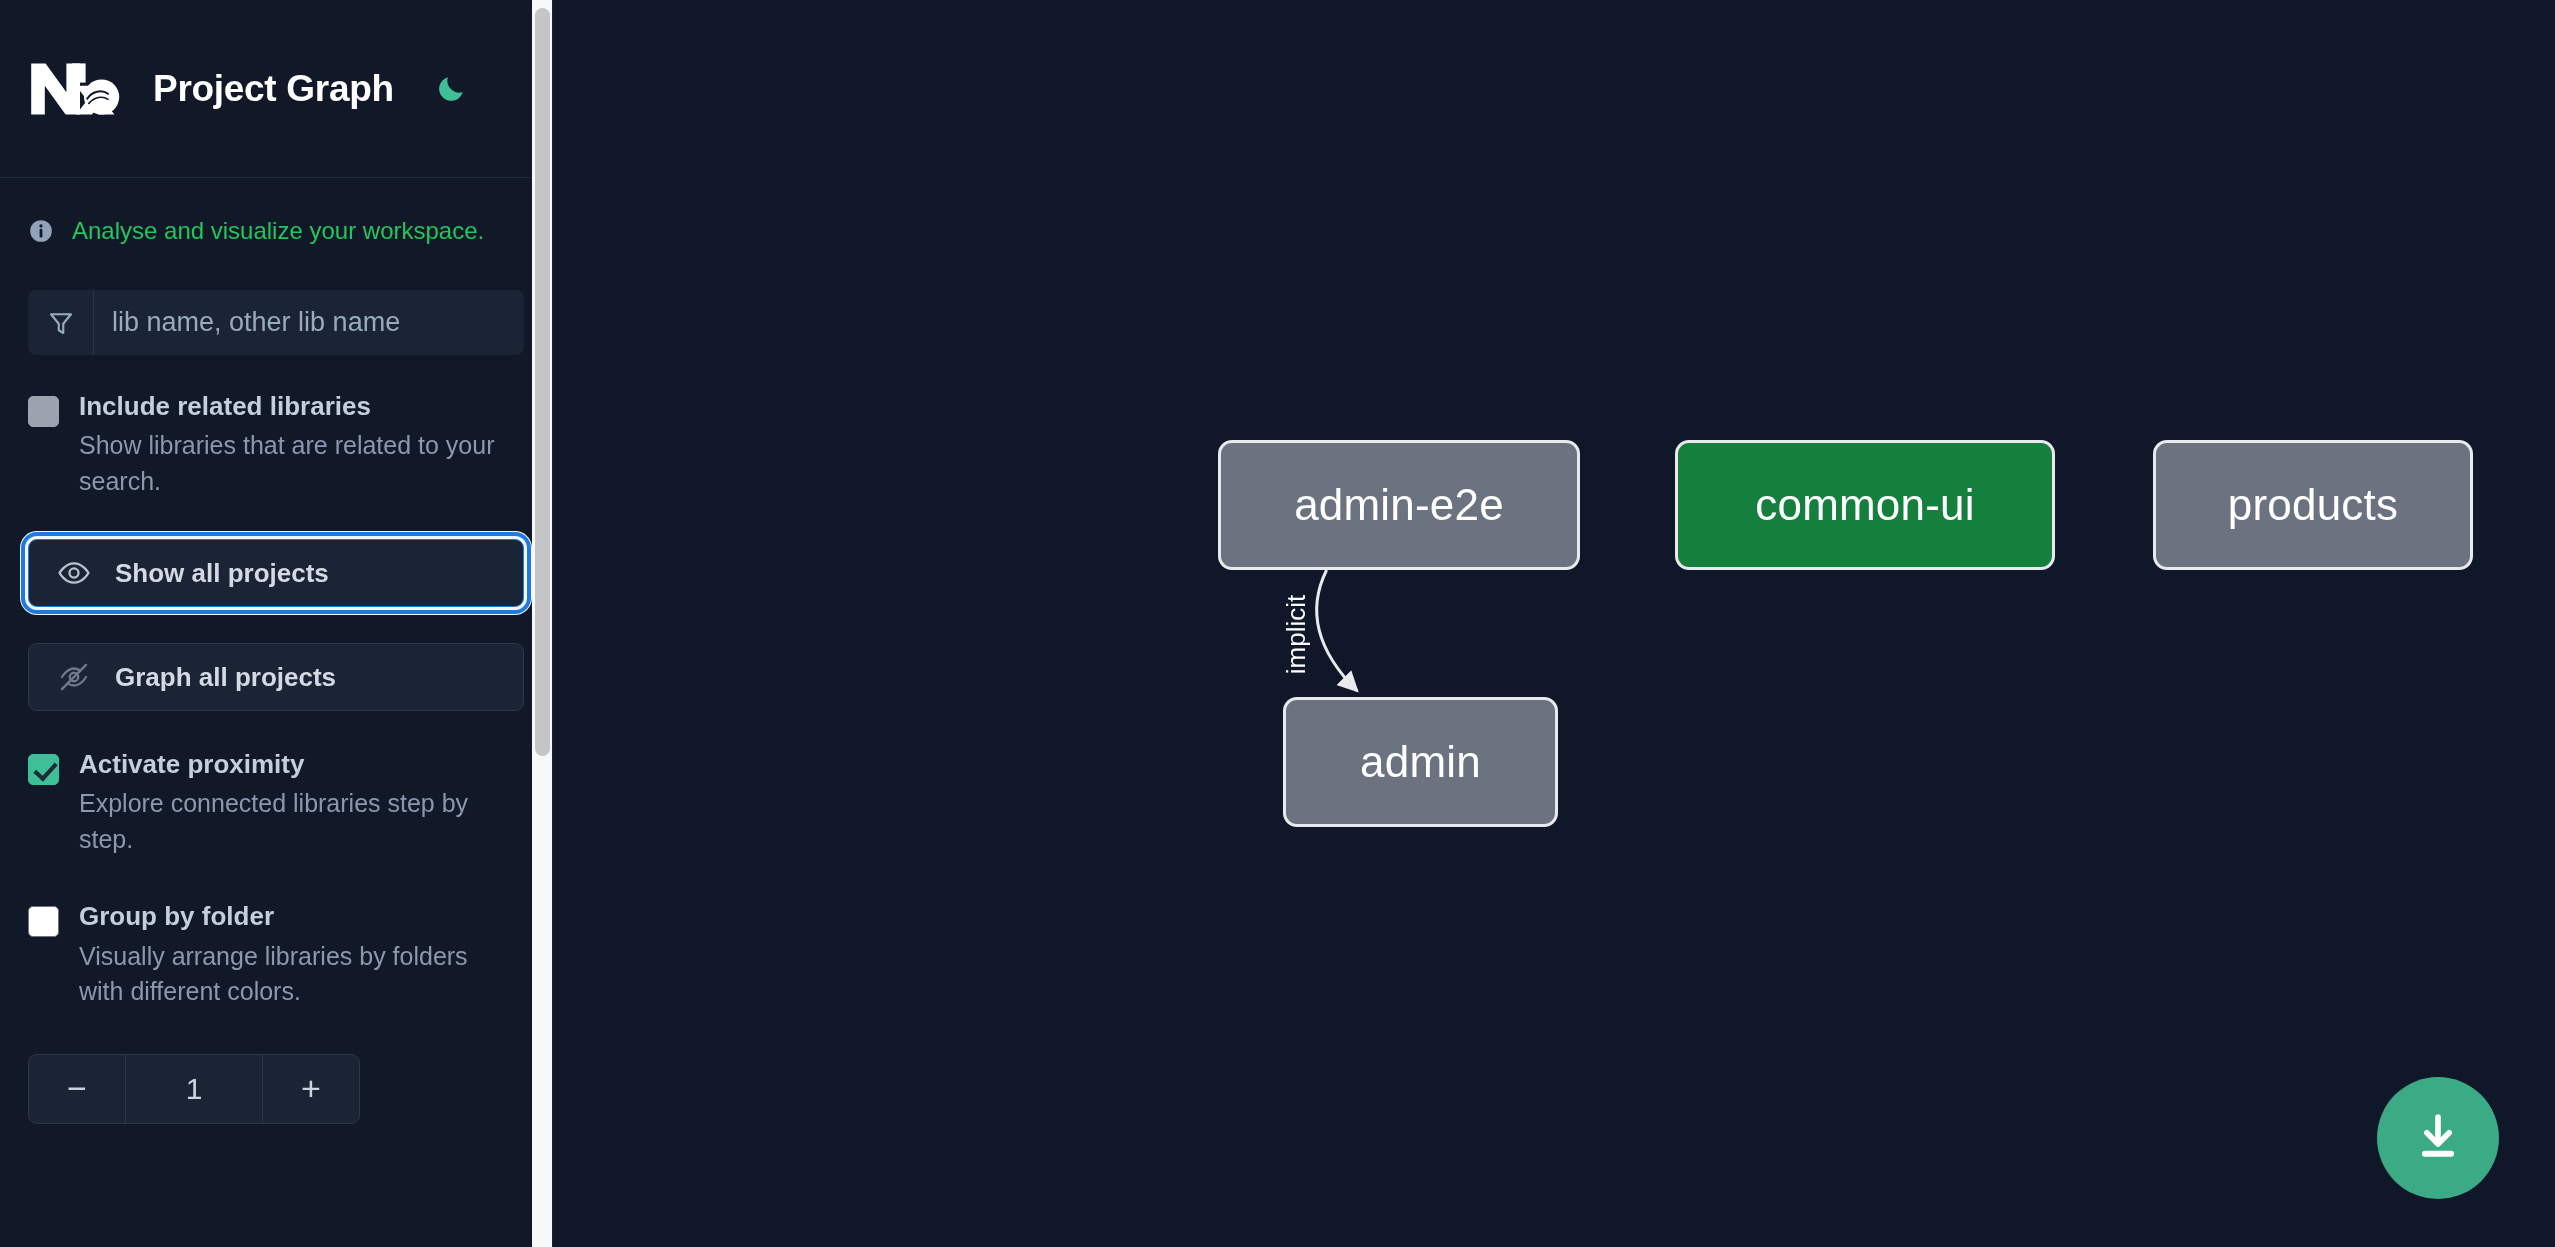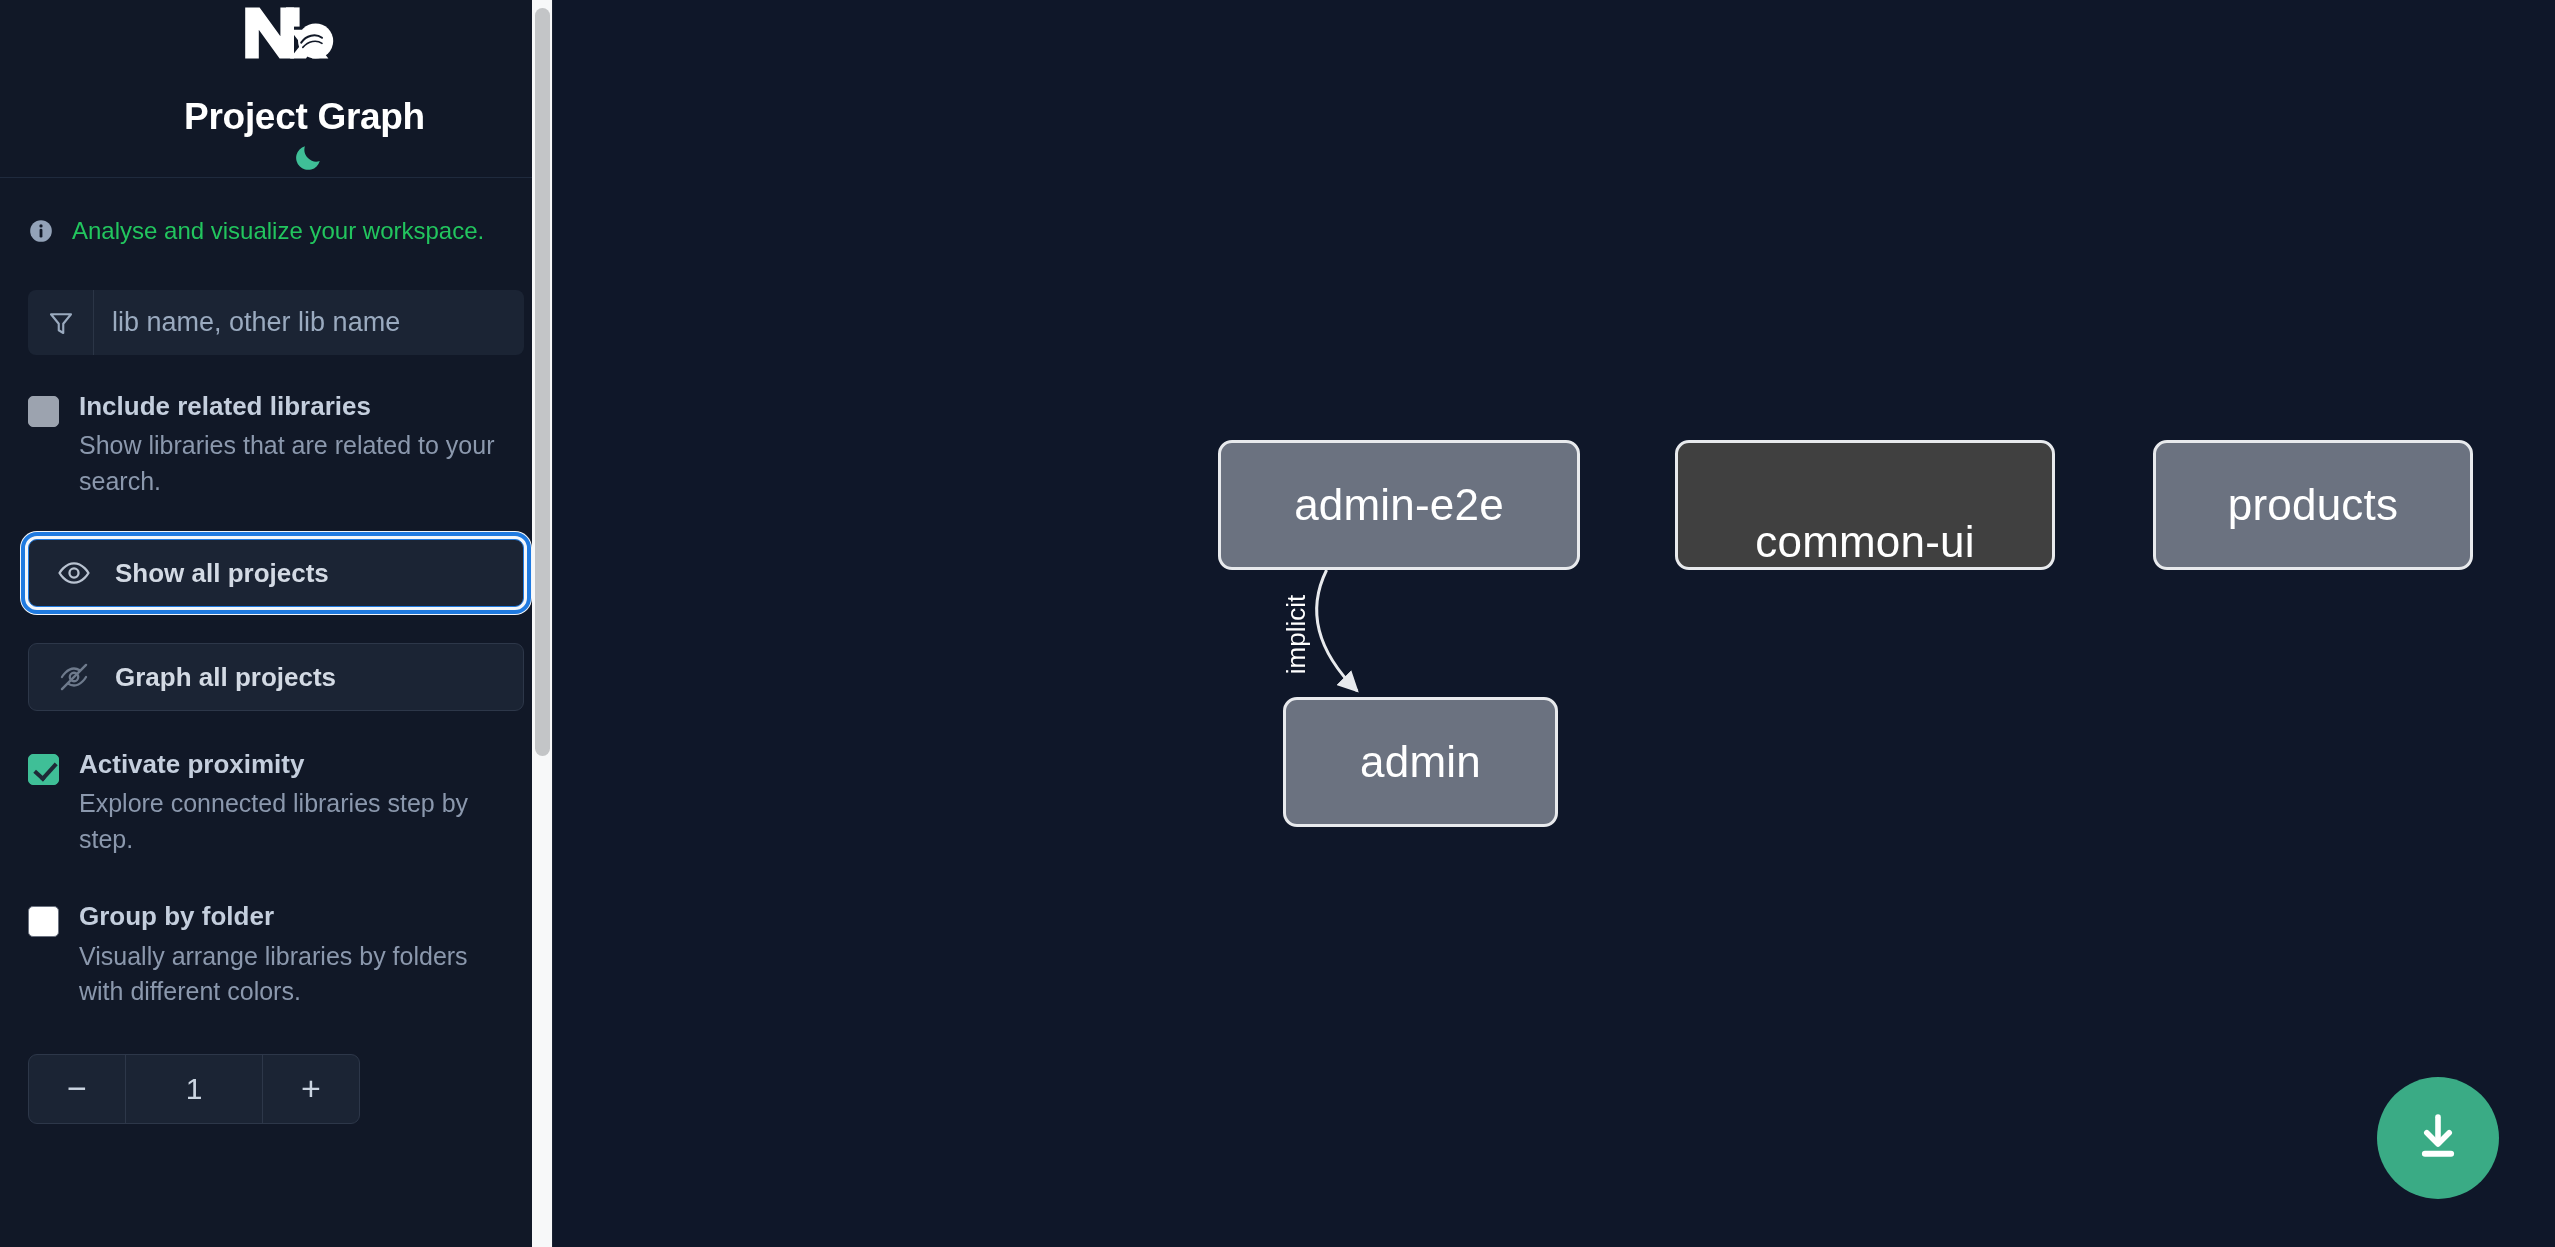--- a/index.html
+++ b/index.html
@@ -29,21 +29,20 @@
     flex: 0 0 552px;
     overflow: hidden;
   }
 
   .sb-header {
     height: 178px;
     display: flex;
     align-items: center;
     padding-left: 28px;
     border-bottom: 1px solid #1f2a3d;
-    flex-direction: column;
   }
   .nx-logo {
     width: 96px;
     height: 66px;
     flex: 0 0 96px;
   }
   .app-title {
     font-size: 37px;
     font-weight: 700;
     color: #ffffff;
@@ -403,21 +402,21 @@
           <text x="751.6" y="634.5" fill="#ffffff" font-size="26" font-family="&quot;Liberation Sans&quot;, sans-serif" text-anchor="middle" transform="rotate(-90 751.6 634.5)">implicit</text>
           <path d="M 2106.4 570 Q 2076.4 630.5 2137.28 691" fill="none" stroke="#e8eaed" stroke-width="3" marker-end="url(#arrow)"></path>
           <text x="2084.4" y="634.5" fill="#ffffff" font-size="26" font-family="&quot;Liberation Sans&quot;, sans-serif" text-anchor="middle" transform="rotate(-90 2084.4 634.5)">implicit</text>
         </g>
     </svg>
 
     <div id="node-layer">
         <div class="node" style="left: 665px; top: 440px; width: 362px; height: 130px; background: rgb(107, 114, 128); border-color: rgb(232, 234, 237);">
           <span>admin-e2e</span>
         </div>
-        <div class="node" style="left: 1122px; top: 440px; width: 380px; height: 130px; background: #404040; border-color: rgb(232, 234, 237); align-items: flex-end;">
+        <div class="node" style="left: 1122px; top: 440px; width: 380px; height: 130px; background: #15803d; border-color: rgb(232, 234, 237);">
           <span>common-ui</span>
         </div>
         <div class="node" style="left: 1600px; top: 440px; width: 320px; height: 130px; background: rgb(107, 114, 128); border-color: rgb(232, 234, 237);">
           <span>products</span>
         </div>
         <div class="node" style="left: 730px; top: 697px; width: 275px; height: 130px; background: rgb(107, 114, 128); border-color: rgb(232, 234, 237);">
           <span>admin</span>
         </div>
       </div>
 

